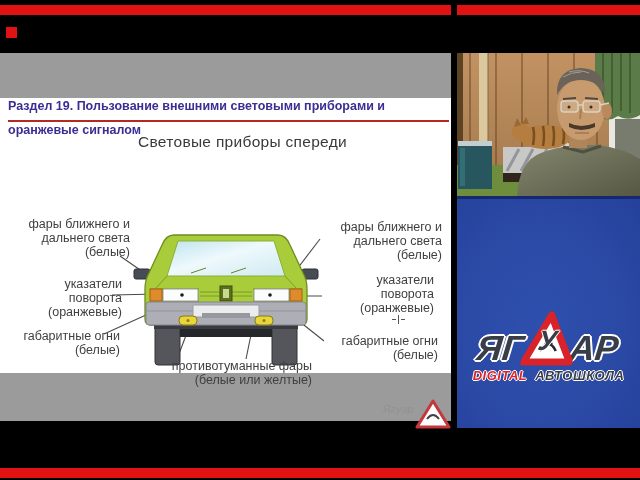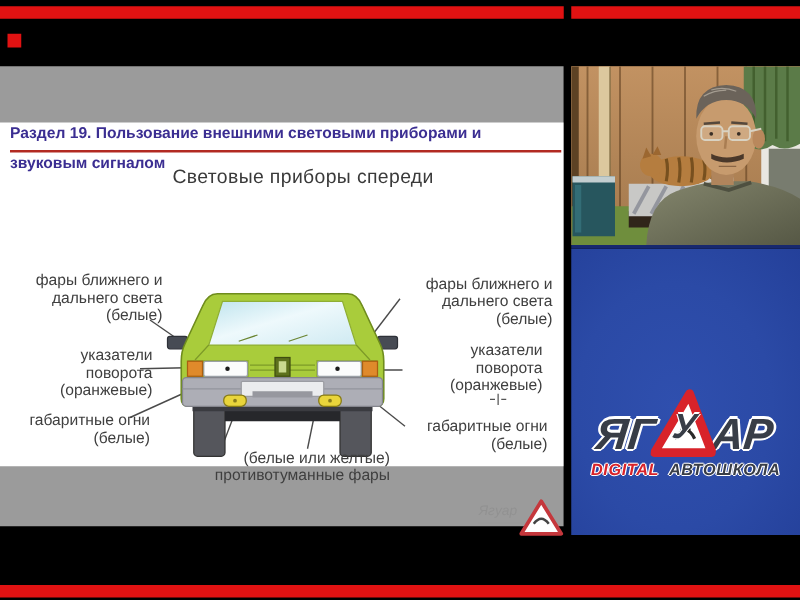--- a/index.html
+++ b/index.html
@@ -77,21 +77,21 @@
 <div class="frame">
 
   <div class="abs bar-top"></div>
   <div class="abs rec-square"></div>
 
   <div class="abs slide">
     <div class="slide-white"></div>
 
     <div class="title-line title-1">Раздел 19. Пользование внешними световыми приборами и</div>
     <div class="title-rule"></div>
-    <div class="title-line title-2">звуковым сигналом</div>
+    <div class="title-line title-2">оранжевые сигналом</div>
 
     <div class="heading">Световые приборы спереди</div>
 
     <svg class="abs diagram" width="452" height="160" viewBox="0 0 452 160">
       <defs>
         <linearGradient id="ws" x1="0" y1="0" x2="1" y2="1">
           <stop offset="0" stop-color="#bfe4ee"></stop>
             <stop offset=".45" stop-color="#eef9fc"></stop>
           <stop offset="1" stop-color="#cfeaf2"></stop>
         </linearGradient>
@@ -162,22 +162,22 @@
     <div class="lbl lbl-r2">
       <span>указатели</span>
       <span>поворота</span>
       <span>(оранжевые)</span>
     </div>
     <div class="lbl lbl-r3">
       <span>габаритные огни</span>
       <span>(белые)</span>
     </div>
     <div class="lbl lbl-b">
+      <span>противотуманные фары</span>
       <span>(белые или желтые)</span>
-      <span>противотуманные фары</span>
     </div>
 
     <div class="abs cursor-mark">
       <div class="h1"></div>
         <div class="v"></div>
         <div class="h2"></div>
     </div>
 
     <div class="abs watermark">
       <span class="wm-text">Ягуар</span>

